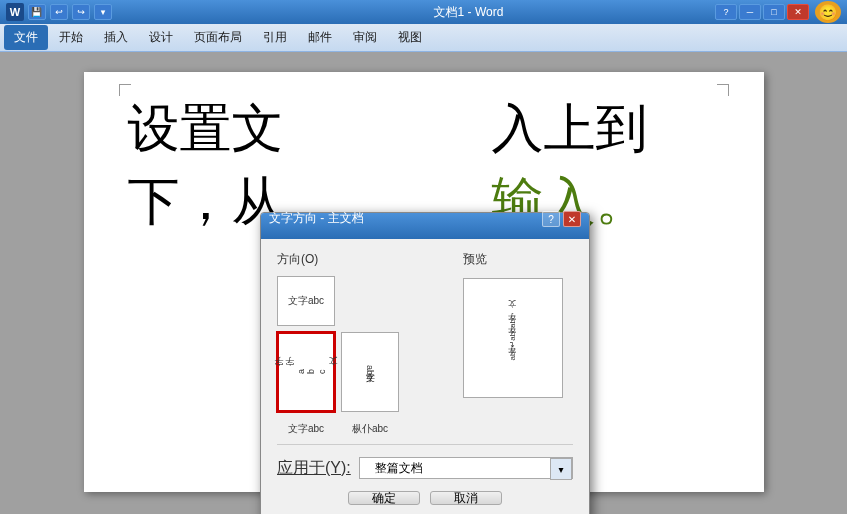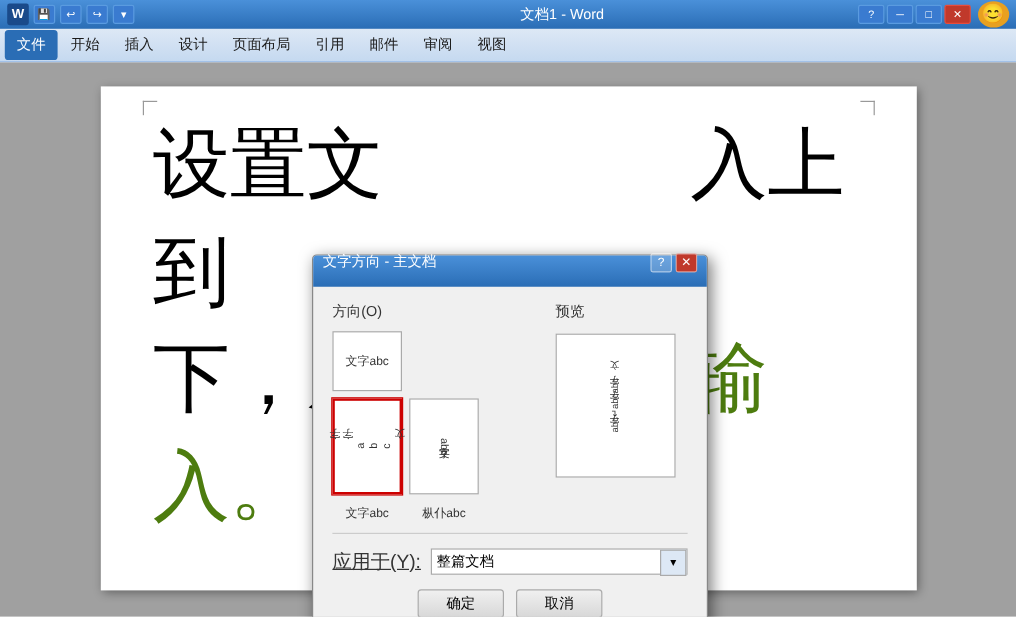--- a/index.html
+++ b/index.html
@@ -241,21 +241,21 @@
 
     
     .btn-row {
       display: flex;
       justify-content: center;
       gap: 10px;
       padding-bottom: 4px;
     }
     .dlg-btn {
       width: 72px;
-      height: 24px;
+      height: 14px;
       background: linear-gradient(to bottom, #f0f0f0, #d8d8d8);
       border: 1px solid #aaa;
       border-radius: 3px;
       font-size: 12px;
       cursor: pointer;
       display: flex;
       align-items: center;
       justify-content: center;
     }
 
@@ -296,21 +296,21 @@
   <div class="ribbon-tab"><span>设计</span></div>
   <div class="ribbon-tab"><span>页面布局</span></div>
   <div class="ribbon-tab"><span>引用</span></div>
   <div class="ribbon-tab"><span>邮件</span></div>
   <div class="ribbon-tab"><span>审阅</span></div>
   <div class="ribbon-tab"><span>视图</span></div>
 </div>
 
 <div class="doc-area">
   <div class="doc-page">
-    <div style="padding: 20px 44px; font-size: 64px; color:#000; line-height:1.4;">
+    <div style="padding: 20px 44px; font-size: 52px; color:#000; line-height:1.4;">
       <div>设置文<span style="color:#000;">　　　　入上到</span></div>
       <div>下，从<span style="color:#4d7c0f;">　　　　输入。</span></div>
     </div>
 
     <div style="position:absolute;top:12px;left:35px;width:12px;height:12px;border-top:1px solid #999;border-left:1px solid #999;"></div>
     <div style="position:absolute;top:12px;right:35px;width:12px;height:12px;border-top:1px solid #999;border-right:1px solid #999;"></div>
   </div>
 
   <div class="dialog">
 
@@ -373,21 +373,21 @@
               字abc↵字abc字abc文
             </div>
           </div>
         </div>
       </div>
 
       <div class="dialog-divider"></div>
 
       <div class="apply-row">
         <label class="apply-label">应用于(Y):</label>
-        <div style="display:flex;flex:1;border:1px solid #aaa;height:22px;background:#fff;">
+        <div style="display:flex;flex:1;border:1px solid #aaa;height:22px;background:#fff;padding-left:11px;">
           <div style="flex:1;font-size:12px;padding:2px 4px;display:flex;align-items:center;">整篇文档</div>
           <div class="apply-dropdown-btn">▾</div>
         </div>
       </div>
 
       <div class="btn-row">
         <div class="dlg-btn">确定</div>
         <div class="dlg-btn">取消</div>
       </div>
     </div>

